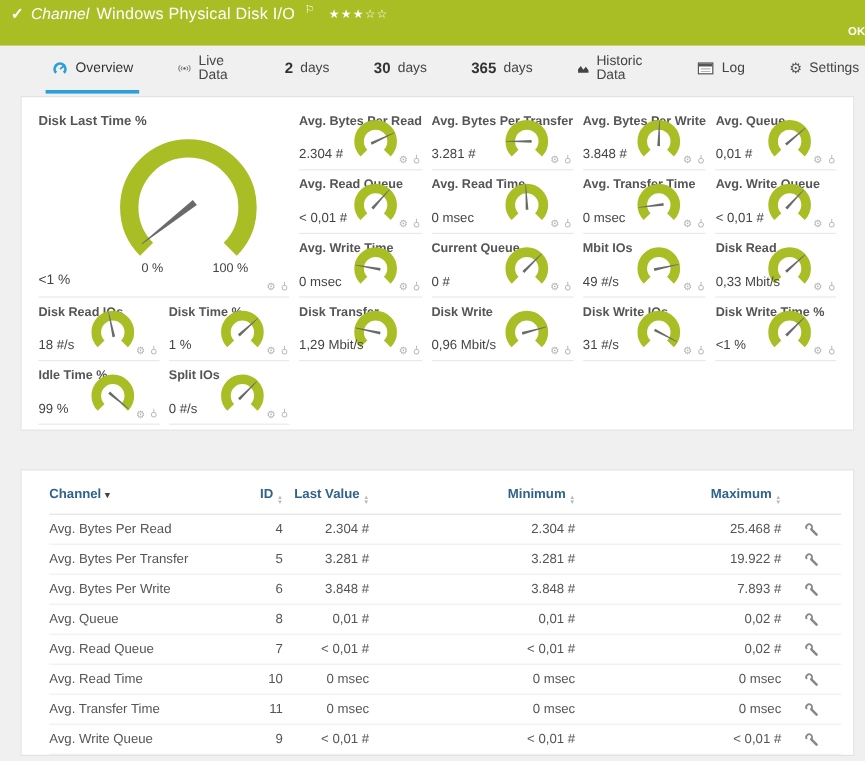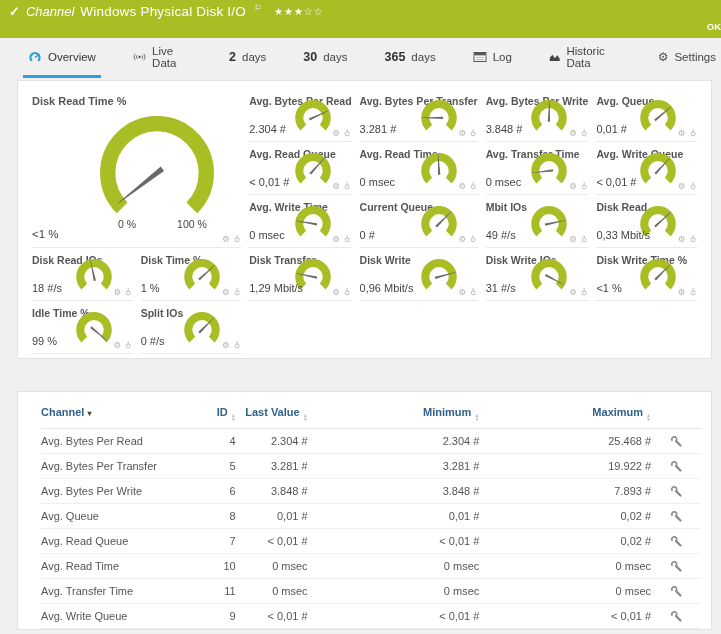--- a/index.html
+++ b/index.html
@@ -13,21 +13,21 @@
   
   .banner { background:#a9bd24; height:38px; color:#fff; padding:4px 0 0 9px; }
   .banner-line1 { display:flex; align-items:center; gap:6px; }
   .check { font-size:13px; font-weight:bold; }
   .sensor-label { font-style:italic; font-size:13px; }
   .sensor-title { font-size:13.5px; font-weight:normal; letter-spacing:.2px; }
   .flag { font-size:9px; vertical-align:super; margin-left:2px; position:relative; top:-4px; }
   .stars { font-size:10px; letter-spacing:1px; margin-left:6px; }
   .status { font-size:9.5px; font-weight:bold; margin:2px 0 0 19px;text-align:right; }
   
-  .tabbar { height:40px; display:flex; align-items:stretch; padding-left:23px; gap:27px; }
+  .tabbar { height:40px; display:flex; align-items:stretch; padding-left:38px; gap:27px; }
   .tab { display:flex; align-items:center; gap:6px; font-size:11.5px; color:#444;
          border-bottom:3px solid transparent; padding:0 5px; cursor:pointer; }
   .tab.active { border-bottom-color:#2d9fd8; color:#333; }
   .tab .num { font-weight:bold; font-size:12.5px; color:#333; }
   .ticon { display:block; }
   .gear-glyph { font-size:12px; color:#555; line-height:1; }
   
   .panel { background:#fff; border:1px solid #e2e2e2; margin:0 9px 10px 17px; }
   .gauges-panel { margin-top:2px; padding:8px 14px 4px 14px; }
   .gauge-grid { display:grid; grid-template-columns:repeat(6,1fr); grid-auto-rows:53px; column-gap:8px; }
@@ -105,43 +105,43 @@
   <div class="tab">
     <span class="num">30</span>
     <span>days</span>
   </div>
   <div class="tab">
     <span class="num">365</span>
     <span>days</span>
   </div>
   <div class="tab">
     <svg class="ticon" width="14" height="12" viewBox="0 0 14 12">
+      <path d="M1 11 L1 7 L4.2 3.2 L7 7.5 L10 4 L13 8 L13 11 Z" fill="#444"></path>
+    </svg>
+    <span>Historic Data</span>
+  </div>
+  <div class="tab">
+    <svg class="ticon" width="14" height="12" viewBox="0 0 14 12">
       <rect x="1" y="1.5" width="12" height="9" fill="#fff" stroke="#555" stroke-width="1"></rect>
       <rect x="1.5" y="2" width="11" height="2.4" fill="#555"></rect>
       <line x1="3" y1="6.4" x2="11" y2="6.4" stroke="#b5b5b5" stroke-width="1"></line>
       <line x1="3" y1="8.6" x2="11" y2="8.6" stroke="#b5b5b5" stroke-width="1"></line>
     </svg>
     <span>Log</span>
   </div>
   <div class="tab">
-    <svg class="ticon" width="14" height="12" viewBox="0 0 14 12">
-      <path d="M1 11 L1 7 L4.2 3.2 L7 7.5 L10 4 L13 8 L13 11 Z" fill="#444"></path>
-    </svg>
-    <span>Historic Data</span>
-  </div>
-  <div class="tab">
     <span class="gear-glyph">⚙</span>
     <span>Settings</span>
   </div>
 </div>
 
 <div class="panel gauges-panel">
   <div class="gauge-grid" id="gauge-grid">
     <div class="big-tile">
-      <div class="big-title">Disk Read Time %</div>
+      <div class="big-title">Disk Last Time %</div>
       <svg class="big-gauge" viewBox="0 0 200 150">
         <path class="big-arc" d="M59 123 A58 58 0 1 1 141 123"></path>
         <polygon class="needle" points="96.8,90 103.2,90 100.4,24 99.6,24" transform="rotate(-128 100 82)"></polygon>
       </svg>
       <div class="axis-label axis-min">0 %</div>
       <div class="axis-label axis-max">100 %</div>
       <div class="big-value">&lt;1 %</div>
       <div class="g-icons">
         <span>⚙</span>
         <span class="pin">⚲</span>

